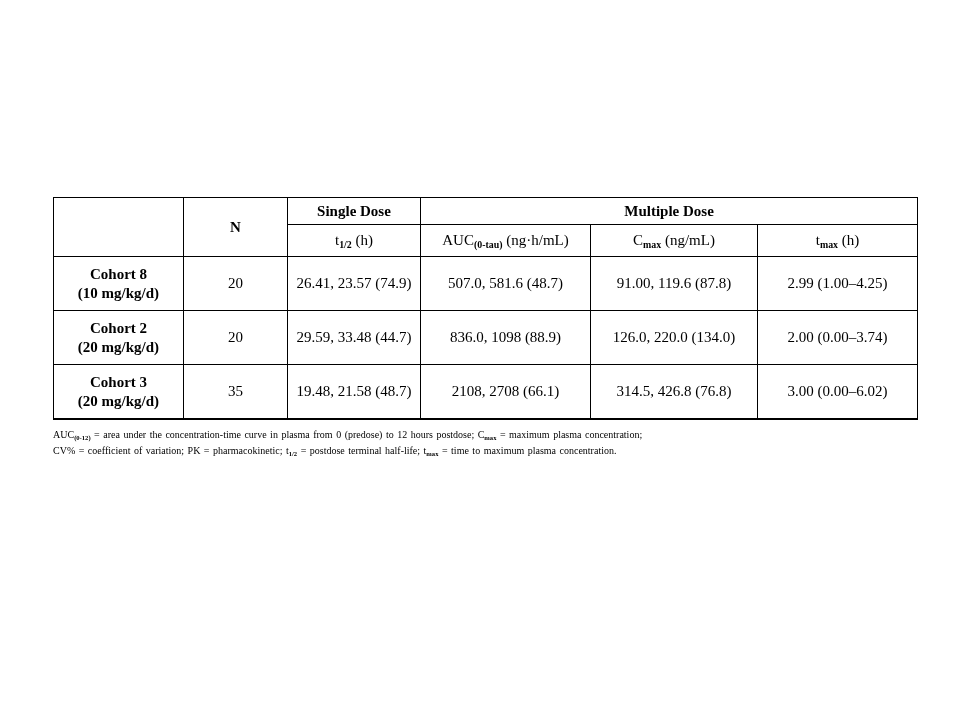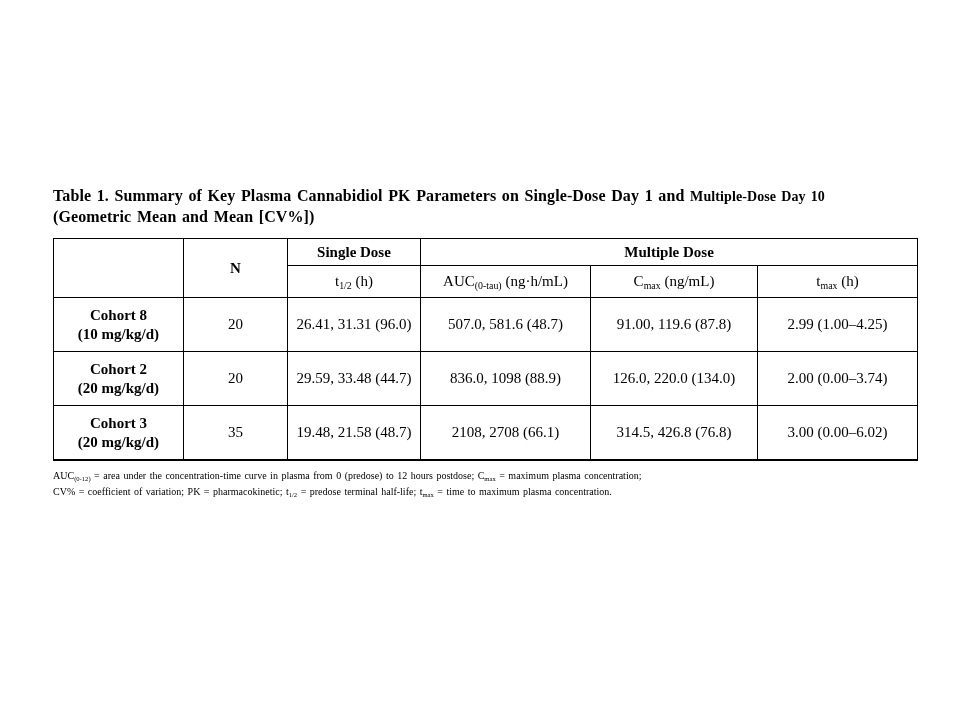--- a/index.html
+++ b/index.html
@@ -58,37 +58,34 @@
     white-space: normal;
   }
   td.thick-top  { border-top: 3px solid #000000; }
   td.thick-left { border-left: 3px solid #000000; }
   tr.lastrow td { border-bottom: 2px solid #000000; }
   sub {
     font-size: 0.66em;
     line-height: 0;
     vertical-align: -0.28em;
     letter-spacing: 0;
+    font-weight: bold;
   }
   .footnote {
     margin-top: 7px;
     font-size: 10px;
     line-height: 16px;
     word-spacing: 1px;
   }
 </style>
 </head>
 <body>
 
 <div class="page">
 
-  <div class="caption">
-    <div><span>Table 1. Summary of Key Plasma Cannabidiol PK Parameters on Single-Dose Day 1 and </span><span class="small-tail">Multiple-Dose Day 10</span></div>
-    <div>(Geometric Mean and Mean [CV%])</div>
-  </div>
 
   <table class="pk">
     <colgroup>
       <col style="width:130px">
       <col style="width:104px">
       <col style="width:133px">
       <col style="width:170px">
       <col style="width:167px">
       <col style="width:160px">
     </colgroup>
@@ -105,21 +102,21 @@
         <td><span>C</span><sub>max</sub><span> (ng/mL)</span></td>
         <td><span>t</span><sub>max</sub><span> (h)</span></td>
       </tr>
 
       <tr class="drow">
         <td class="cohort">
           <div>Cohort 8</div>
           <div>(10 mg/kg/d)</div>
         </td>
         <td class="thick-top thick-left">20</td>
-        <td class="thick-top">26.41, 31.31 (96.0)</td>
+        <td class="thick-top">26.41, 23.57 (74.9)</td>
         <td class="thick-top">507.0, 581.6 (48.7)</td>
         <td class="thick-top">91.00, 119.6 (87.8)</td>
         <td class="thick-top">2.99 (1.00–4.25)</td>
       </tr>
 
       <tr class="drow">
         <td class="cohort">
           <div>Cohort 2</div>
           <div>(20 mg/kg/d)</div>
         </td>
@@ -139,16 +136,16 @@
         <td>19.48, 21.58 (48.7)</td>
         <td>2108, 2708 (66.1)</td>
         <td>314.5, 426.8 (76.8)</td>
         <td>3.00 (0.00–6.02)</td>
       </tr>
     </tbody>
   </table>
 
   <div class="footnote">
     <div><span>AUC</span><sub>(0-12)</sub><span> = area under the concentration-time curve in plasma from 0 (predose) to 12 hours postdose; C</span><sub>max</sub><span> = maximum plasma concentration;</span></div>
-    <div><span>CV% = coefficient of variation; PK = pharmacokinetic; t</span><sub>1/2</sub><span> = predose terminal half-life; t</span><sub>max</sub><span> = time to maximum plasma concentration.</span></div>
+    <div><span>CV% = coefficient of variation; PK = pharmacokinetic; t</span><sub>1/2</sub><span> = postdose terminal half-life; t</span><sub>max</sub><span> = time to maximum plasma concentration.</span></div>
   </div>
 
 </div>
 
 </body></html>

